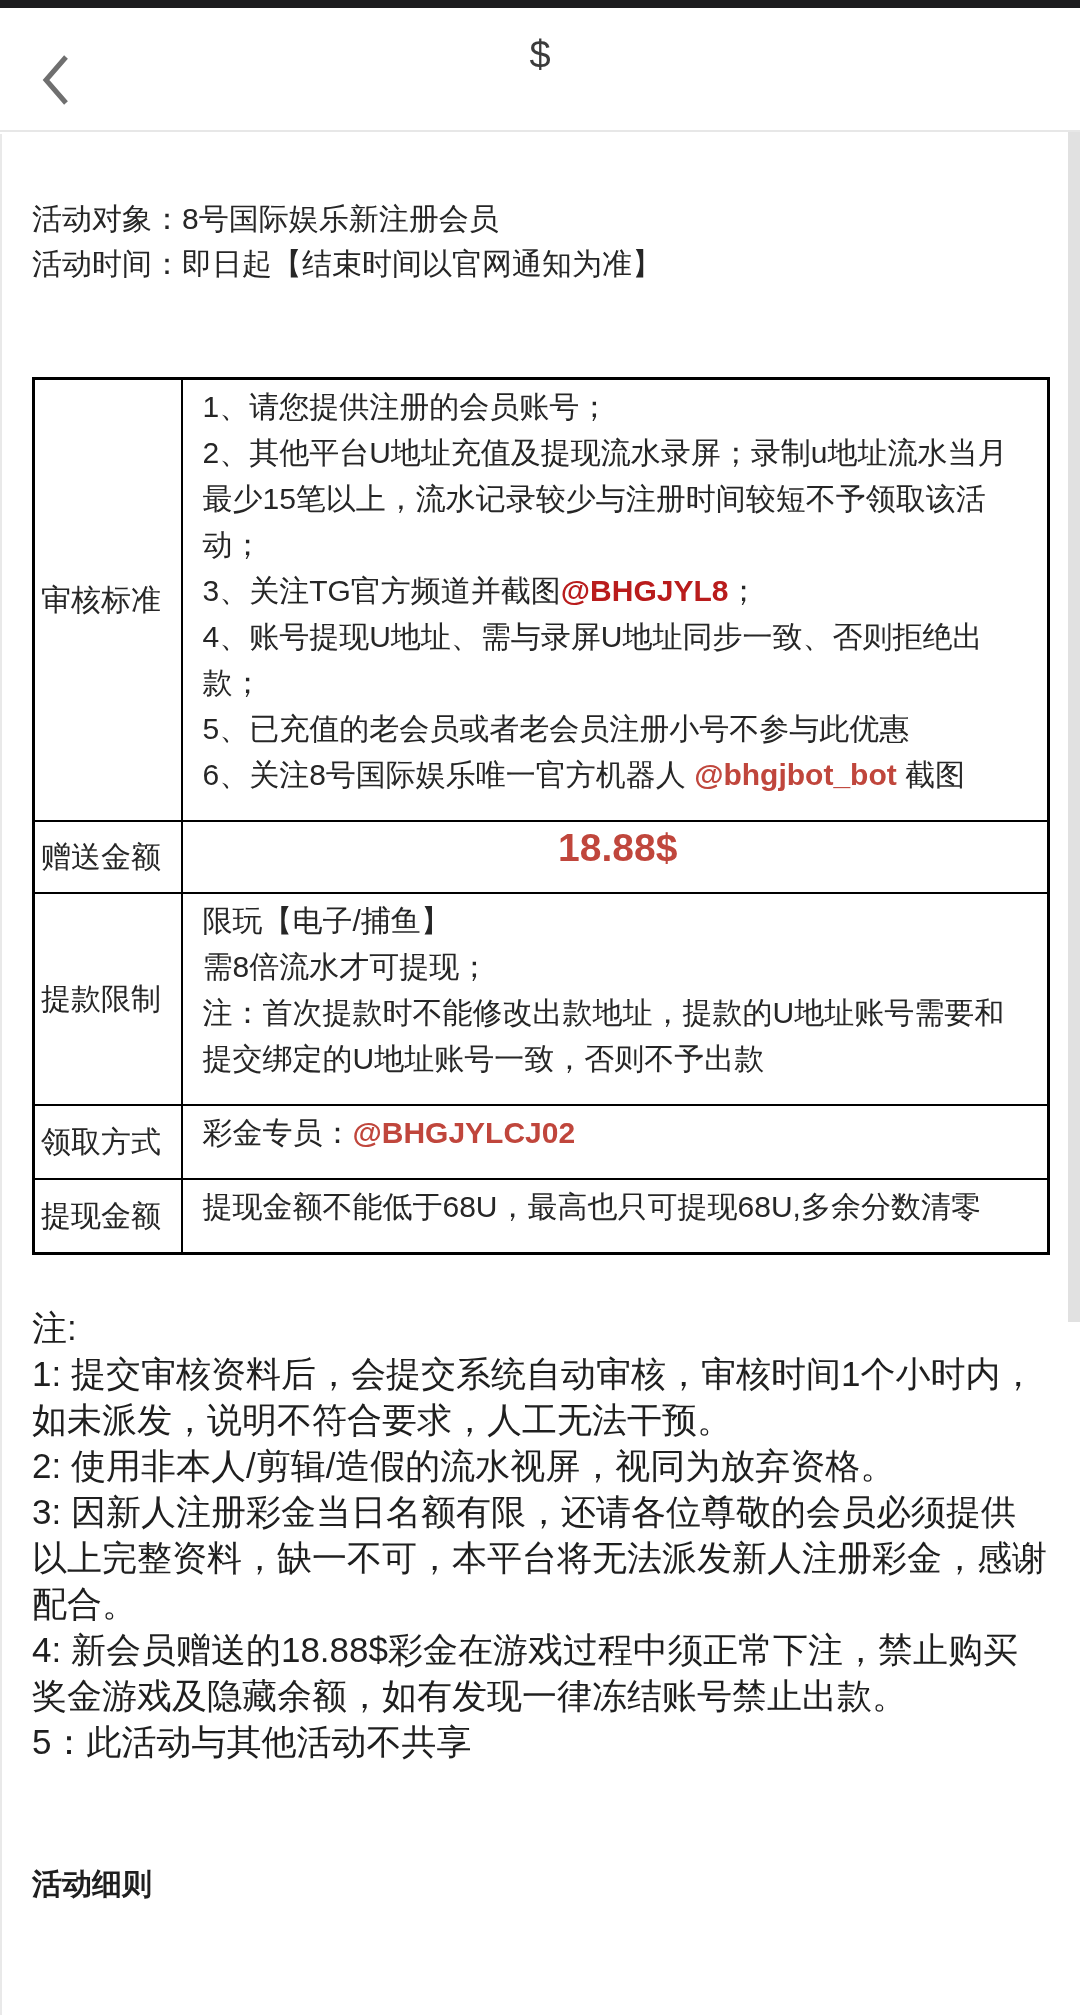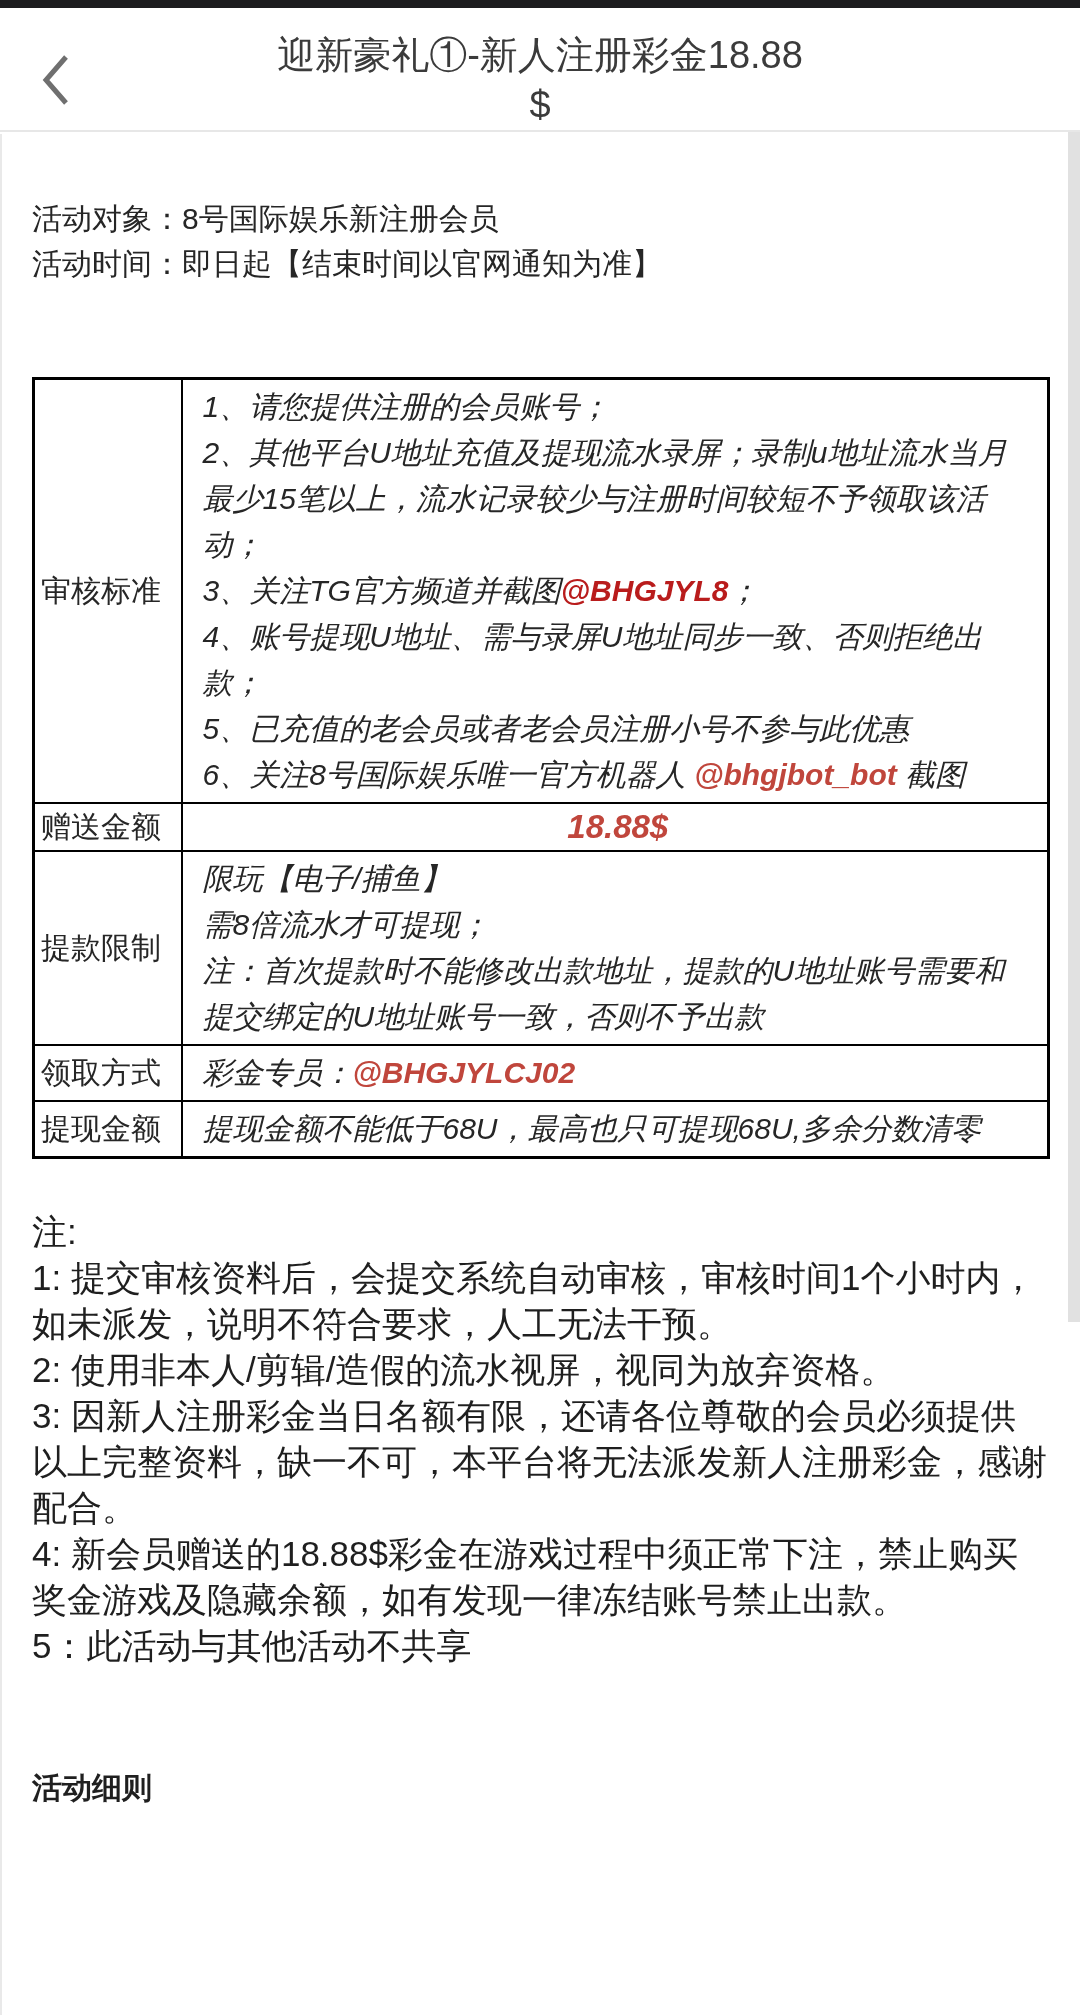--- a/index.html
+++ b/index.html
@@ -35,51 +35,50 @@
   }
   .intro { font-size: 30px; line-height: 45px; color: #262626; }
   table.promo {
     border-collapse: collapse; margin-top: 91px;
     width: 1018px; table-layout: fixed;
     border: 3px solid #000;
   }
   table.promo td { border: 2px solid #000; font-size: 30px; color: #262626; }
   col.c1 { width: 148px; }
   td.label { text-align: left; vertical-align: middle; padding: 0 6px; }
-  td.val { vertical-align: middle; padding: 4px 14px 4px 20px; font-style: italic; }
+  td.val { vertical-align: middle; padding: 4px 14px 22px 20px; }
   .titem, .tline { line-height: 46px; }
   tr.r-audit    { height: 328px; }
   tr.r-amount   { height: 47px; }
   tr.r-limit    { height: 188px; }
   tr.r-claim    { height: 48px; }
   tr.r-withdraw { height: 49px; }
   td.center { text-align: center; }
   .accent { font-weight: 700; }
-  .amount { font-size: 33px; }
+  .amount { font-size: 39px; }
   .notes { margin-top: 50px; }
   .notes p { font-size: 35px; line-height: 46px; color: #1f1f1f; }
   .rules-head { margin-top: 96px; font-size: 30px; line-height: 45px; font-weight: 700; color: #1f1f1f; }
   .scroll-thumb {
     position: absolute; right: 0; top: 132px; width: 12px; height: 1190px;
     background: #e1e1e1;
   }
 </style>
 </head>
 <body>
 
 <div class="statusbar"></div>
 
 <header>
   <button class="back">
     <svg width="40" height="62" viewBox="0 0 40 62">
       <polyline points="30,8 10,31 30,54" fill="none" stroke="#6f6f6f" stroke-width="5"></polyline>
     </svg>
   </button>
   <div class="title">
-    <div>迎新豪礼①-新人注册彩金18.88</div>
     <div>$</div>
   </div>
 </header>
 
 <div class="content">
   <p class="intro">活动对象：8号国际娱乐新注册会员</p>
   <p class="intro">活动时间：即日起【结束时间以官网通知为准】</p>
 
   <table class="promo">
     <colgroup>

